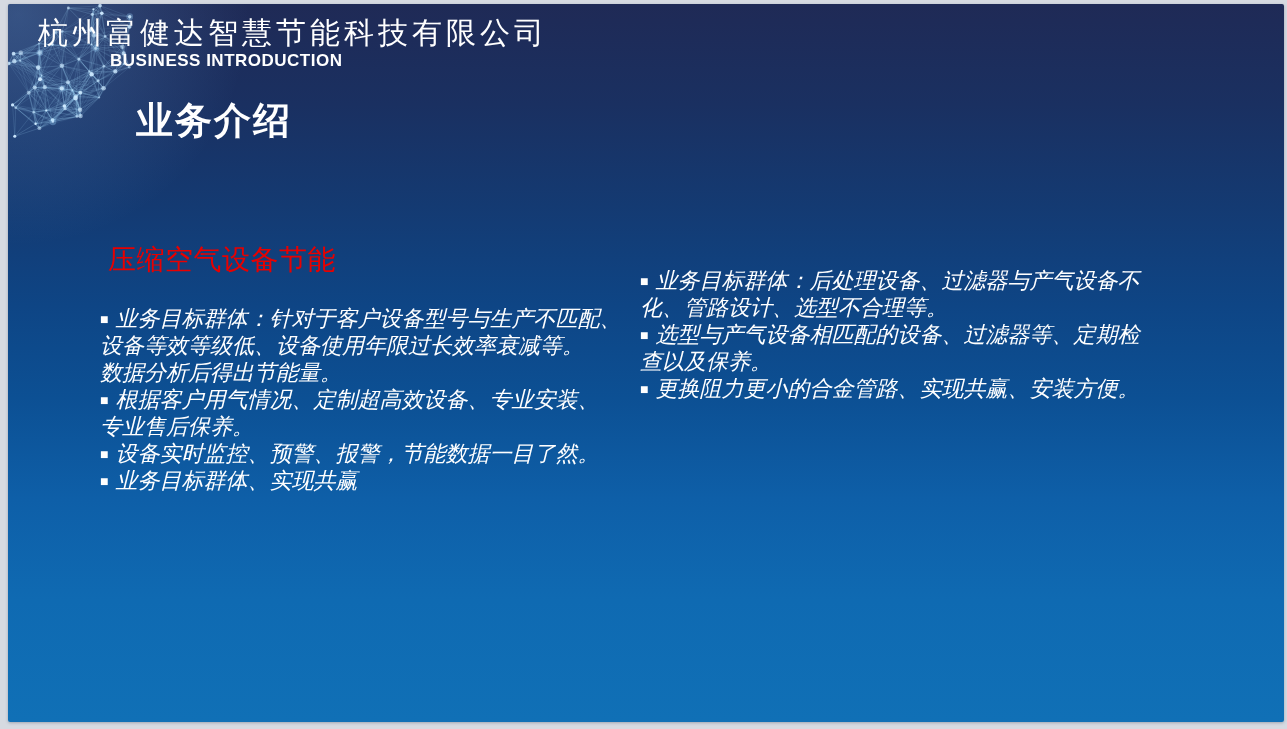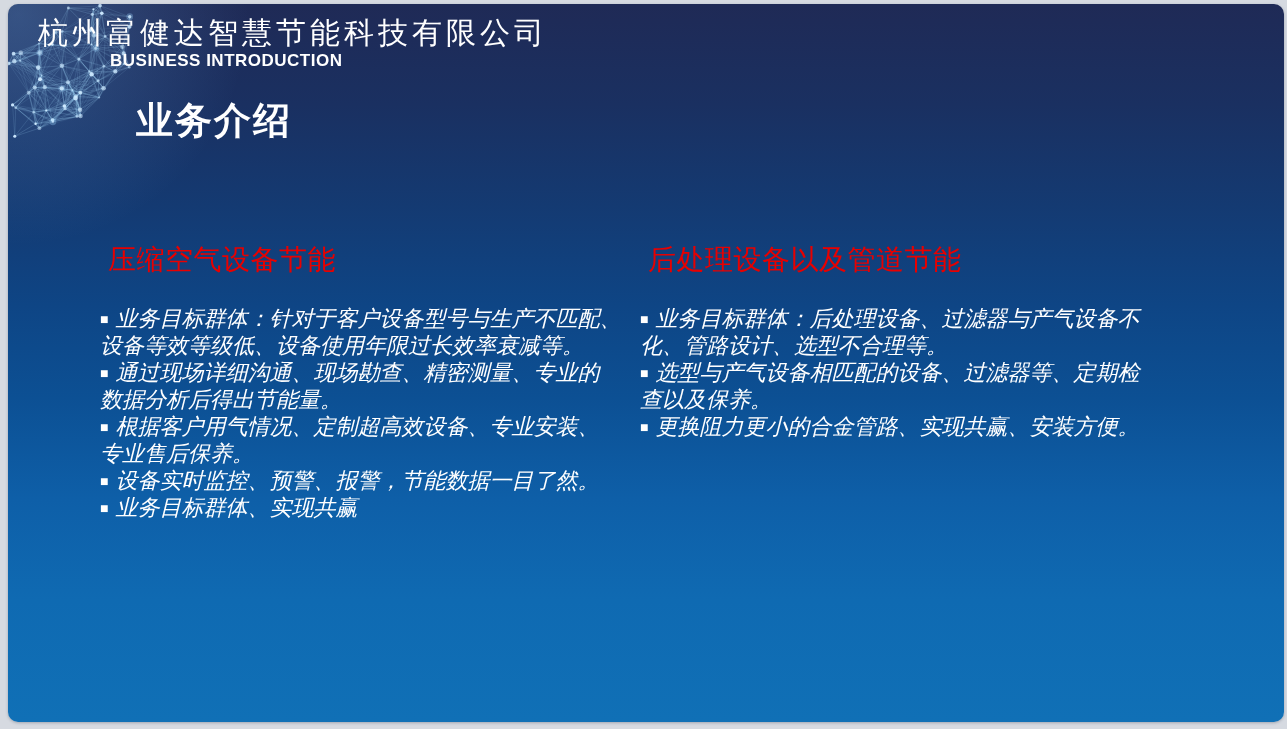--- a/index.html
+++ b/index.html
@@ -4,21 +4,21 @@
 <style>
   html,body{margin:0;padding:0;}
   body{
     width:1287px;height:729px;overflow:hidden;
     font-family:"Liberation Sans","DejaVu Sans",sans-serif;
     background:#cfd4db;
   }
   .page{position:relative;width:1287px;height:729px;background:#d6dae1;}
   .slide{
     position:absolute;left:8px;top:4px;right:3px;bottom:7px;
-    overflow:hidden;border-radius:10px;
+    overflow:hidden;border-radius:2px;
     background:linear-gradient(180deg,
       #1f2a56 0%,
       #1a3061 14%,
       #143a72 28%,
       #0e4585 42%,
       #0c5094 55%,
       #0e5fa8 69%,
       #0f6ab2 83%,
       #1070b6 100%);
     box-shadow:0 1px 3px rgba(60,70,90,.35);
@@ -658,31 +658,29 @@
 
     <div class="sub">BUSINESS INTRODUCTION</div>
 
     <h1 class="title">业务介绍</h1>
 
     <section class="col left">
       <h2 class="colhead">压缩空气设备节能</h2>
       <div class="body">
           <div class="line"><span class="bullet">■</span><span>业务目标群体：针对于客户设备型号与生产不匹配、</span></div>
           <div class="line"><span>设备等效等级低、设备使用年限过长效率衰减等。</span></div>
-          <div class="line"><span class="bullet">■</span><span>通过现场详细沟通、现场勘查、精密测量、专业的</span></div>
           <div class="line"><span>数据分析后得出节能量。</span></div>
           <div class="line"><span class="bullet">■</span><span>根据客户用气情况、定制超高效设备、专业安装、</span></div>
           <div class="line"><span>专业售后保养。</span></div>
           <div class="line"><span class="bullet">■</span><span>设备实时监控、预警、报警，节能数据一目了然。</span></div>
           <div class="line"><span class="bullet">■</span><span>业务目标群体、实现共赢</span></div>
         </div>
     </section>
 
     <section class="col right">
-      <h2 class="colhead">后处理设备以及管道节能</h2>
       <div class="body">
           <div class="line"><span class="bullet">■</span><span>业务目标群体：后处理设备、过滤器与产气设备不</span></div>
           <div class="line"><span>化、管路设计、选型不合理等。</span></div>
           <div class="line"><span class="bullet">■</span><span>选型与产气设备相匹配的设备、过滤器等、定期检</span></div>
           <div class="line"><span>查以及保养。</span></div>
           <div class="line"><span class="bullet">■</span><span>更换阻力更小的合金管路、实现共赢、安装方便。</span></div>
         </div>
     </section>
 
   </div>

